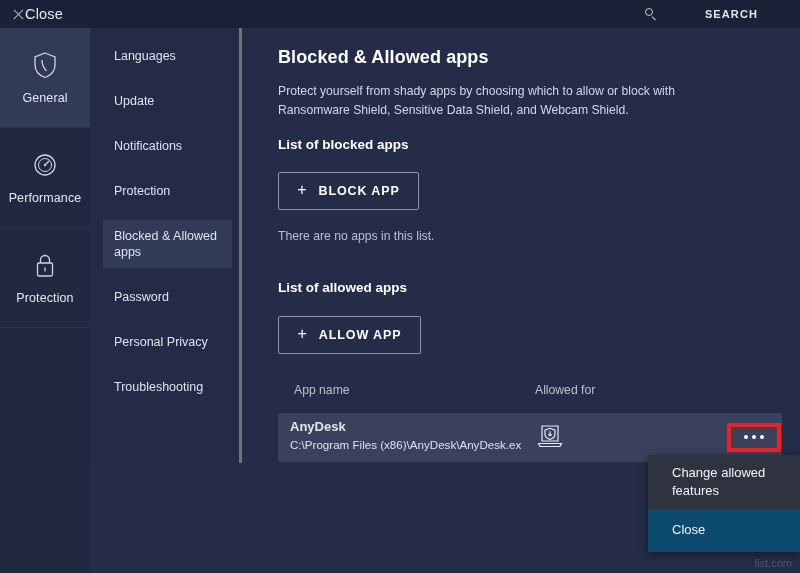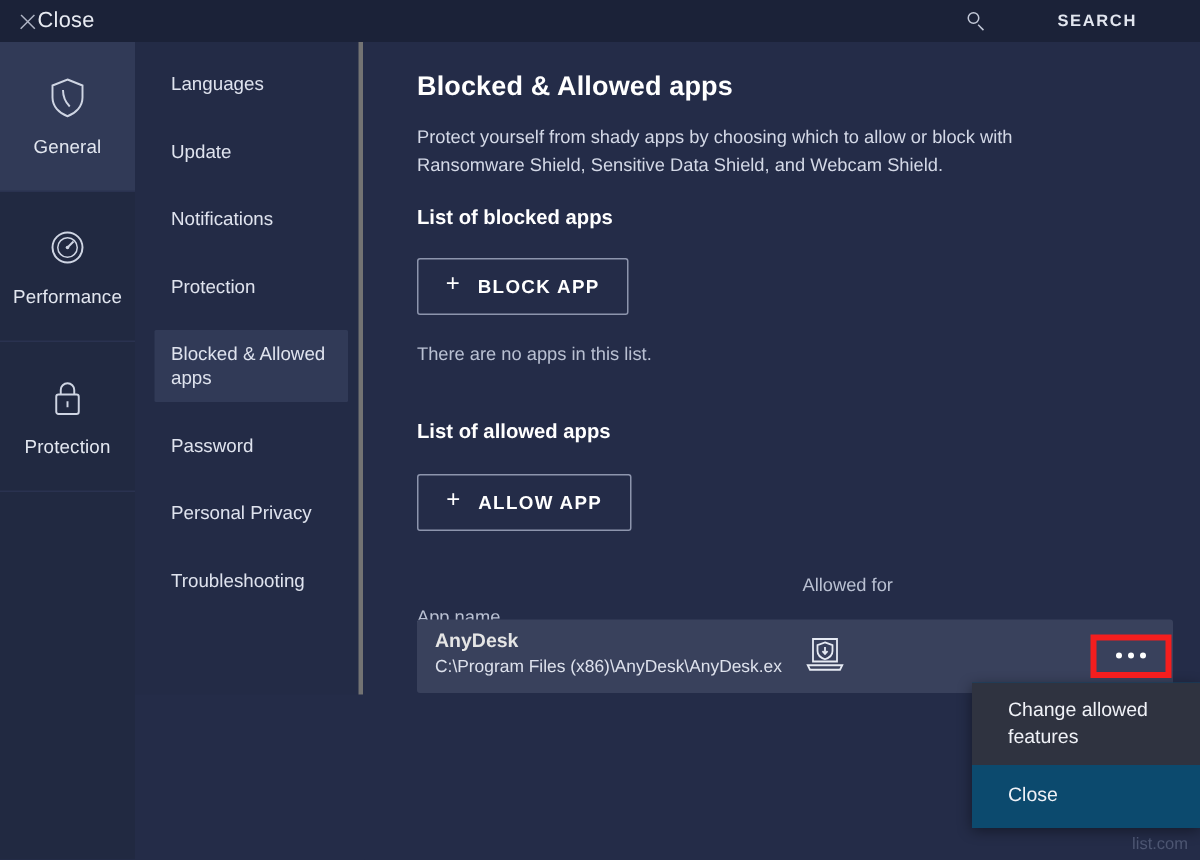--- a/index.html
+++ b/index.html
@@ -217,21 +217,21 @@
     left: 35px; top: 355px;
     width: 505px;
     height: 18px;
   }
   .th {
     position: absolute;
     color: #b9c0d2;
     font-size: 12.2px;
     top: 0;
   }
-  #th-appname { left: 0; margin-top: 21px; }
+  #th-appname { left: 16px; }
   #th-allowedfor { left: 257px; }
 
   #app-row {
     position: absolute;
     left: 35px; top: 385px;
     width: 504px; height: 49px;
     background: #39415c;
     border-radius: 2px;
   }
   #app-name {

